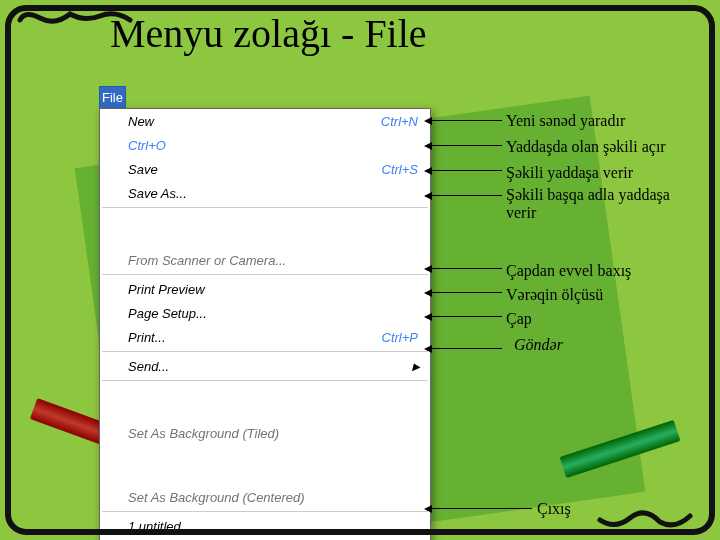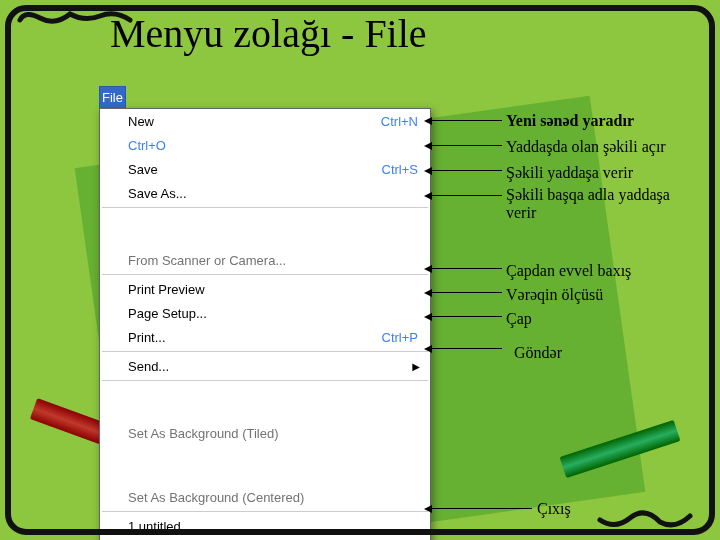--- a/index.html
+++ b/index.html
@@ -52,20 +52,21 @@
     font-family: Tahoma, sans-serif;
     font-size: 13px;
     color: #000;
     z-index: 5;
   }
   .menu-item {
     display: flex;
     align-items: center;
     height: 24px;
     padding: 0 6px 0 28px;
+    font-style: italic;
   }
   .menu-item.disabled { color: #737373; margin-top: 40px; }
   .menu-item .label { flex: 1; }
   .menu-item .shortcut { color: #3b82f6; padding-right: 6px; }
   .menu-sep {
     height: 1px;
     margin: 2px 2px;
     background: #ccc;
   }
   .menu-item .arrow {
@@ -203,28 +204,28 @@
 <div class="leader" style="left:432px; top:145px; width:70px;"></div>
 <div class="leader" style="left:432px; top:170px; width:70px;"></div>
 <div class="leader" style="left:432px; top:195px; width:70px;"></div>
 <div class="leader" style="left:432px; top:268px; width:70px;"></div>
 <div class="leader" style="left:432px; top:292px; width:70px;"></div>
 <div class="leader" style="left:432px; top:316px; width:70px;"></div>
 <div class="leader" style="left:432px; top:348px; width:70px;"></div>
 <div class="leader" style="left:432px; top:508px; width:100px;"></div>
 
 <div class="annotation-group">
-  <div class="ann" style="left:76px; top:4px;font-weight:bold;">Yeni sənəd yaradır</div>
+  <div class="ann" style="left:76px; top:4px;">Yeni sənəd yaradır</div>
   <div class="ann" style="left:76px; top:30px;">Yaddaşda olan şəkili açır</div>
   <div class="ann" style="left:76px; top:56px;">Şəkili yaddaşa verir</div>
   <div class="ann" style="left:76px; top:78px; width:180px;">Şəkili başqa adla yaddaşa verir</div>
   <div class="ann" style="left:76px; top:154px;">Çapdan evvel baxış</div>
   <div class="ann" style="left:76px; top:178px;">Vərəqin ölçüsü</div>
   <div class="ann" style="left:76px; top:202px;">Çap</div>
-  <div class="ann" style="left:84px; top:236px;">Göndər</div>
+  <div class="ann" style="left:84px; top:228px;font-style:italic;">Göndər</div>
   <div class="ann" style="left:107px; top:392px;">Çıxış</div>
 </div>
 
 <svg class="border">
   <rect x="8" y="8" width="704" height="524" rx="18" ry="18" fill="none" stroke="#111" stroke-width="6"></rect>
   <path d="M20,20 Q25,10 40,18 Q55,26 70,14 Q85,22 100,16 Q115,10 130,20" fill="none" stroke="#111" stroke-width="5" stroke-linecap="round"></path>
   <path d="M600,520 Q615,530 630,518 Q645,506 660,522 Q675,530 690,516" fill="none" stroke="#111" stroke-width="5" stroke-linecap="round"></path>
 </svg>
 
 </body></html>

